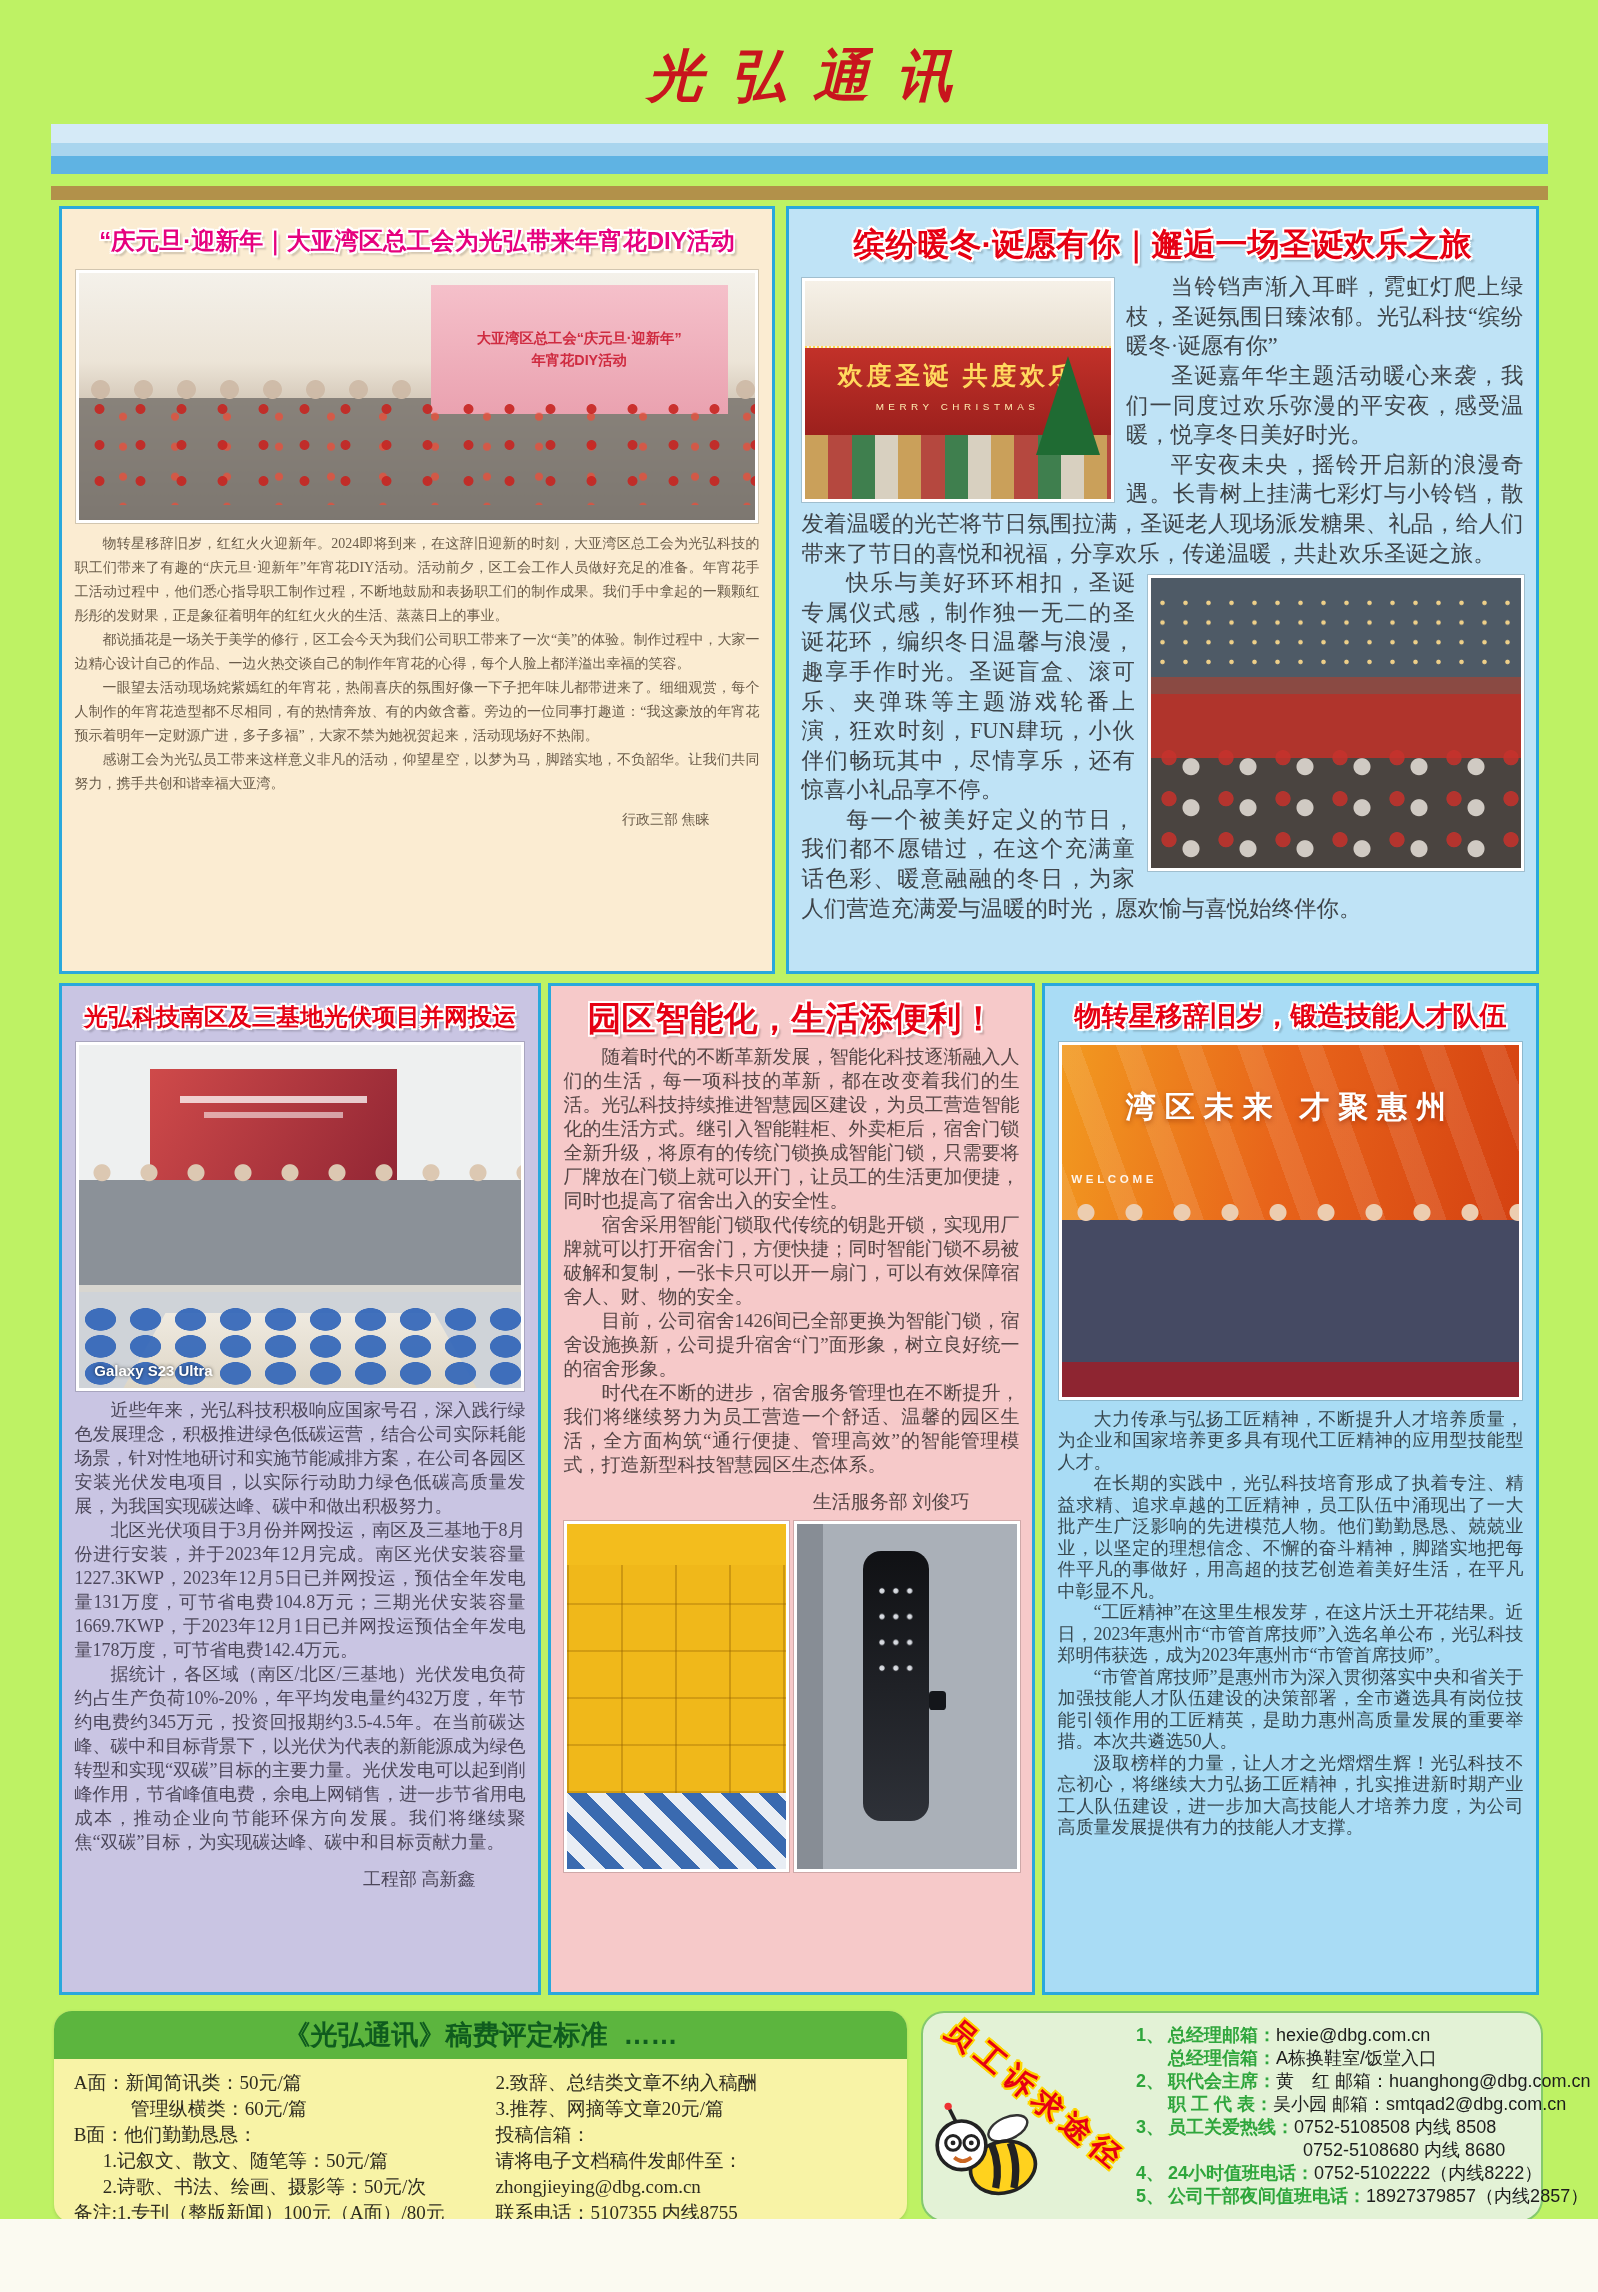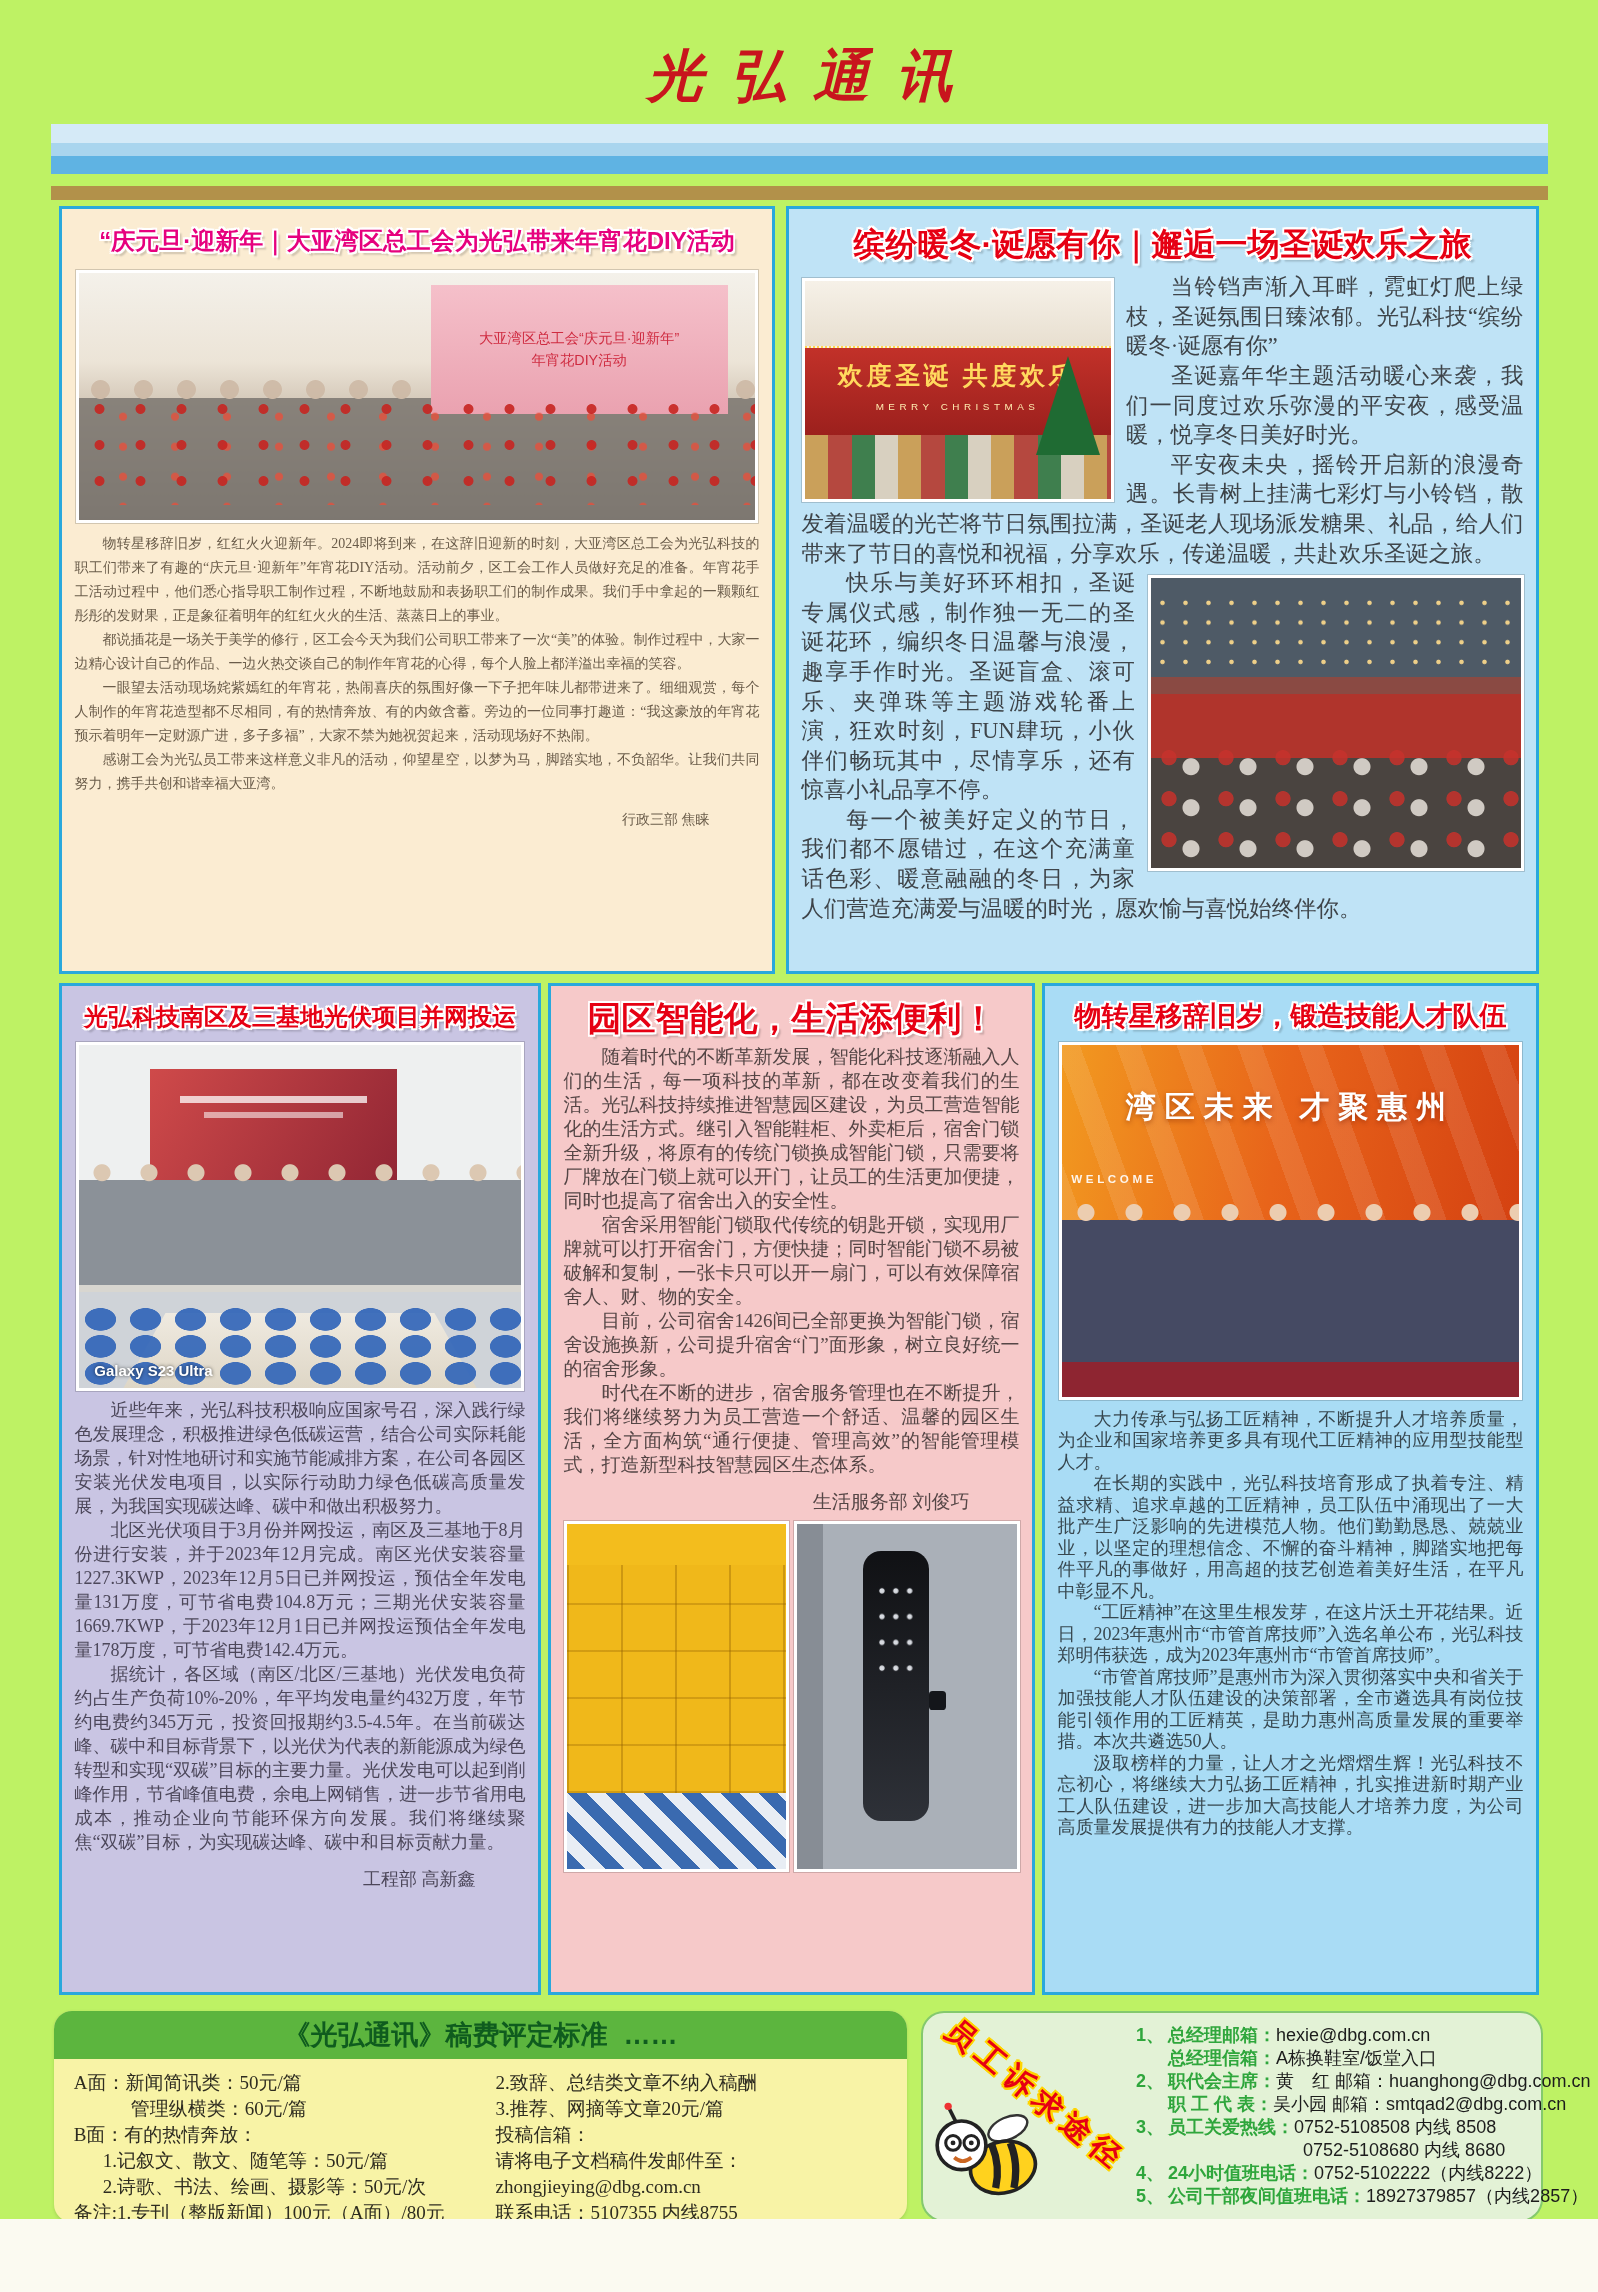--- a/index.html
+++ b/index.html
@@ -42,21 +42,21 @@
   .b3{font-size:18px;line-height:24px;color:#4c475a;}
   .b4{font-size:19px;line-height:24px;color:#554646;}
   .b5{font-size:18px;line-height:21.5px;color:#37474f;}
   .sig{text-align:right;margin-top:12.5px;padding-right:50px;}
   
   .photo{position:relative;overflow:hidden;border:3.6px solid #fff;box-shadow:0 0 0 0.9px rgba(0,0,0,.18);box-sizing:border-box;}
   .p1{width:calc(100% - 3.6px);height:253px;margin:3.6px auto 9px;
       background:linear-gradient(180deg,#f4f1ea 0%,#ece4d7 36%,#c9bcab 60%,#8d8276 100%);}
   .p1-screen{position:absolute;right:4%;top:5%;width:44%;height:52%;z-index:2;
       background:linear-gradient(180deg,#f5c0ca,#eaa2b0);display:flex;flex-direction:column;justify-content:center;
-      align-items:center;gap:3.6px;color:#cf2b40;font-size:14.3px;font-weight:400;text-align:right;
+      align-items:center;gap:3.6px;color:#cf2b40;font-size:14.3px;font-weight:700;text-align:right;
       font-family:"Liberation Sans",sans-serif;}
   .p1-crowd{position:absolute;left:0;right:0;bottom:0;height:58%;opacity:.85;
       background-image:radial-gradient(circle 9.9px at 21.5px 12.5px,#cdb8a4 9px,transparent 9.9px),
       linear-gradient(180deg,transparent 0 21.5px,#7b7670 21.5px);background-size:43px 100%;background-repeat:repeat-x;}
   .p1-flowers{position:absolute;left:0;right:0;bottom:6%;height:46%;z-index:3;
       background-image:radial-gradient(circle,rgba(199,37,33,.9) 4.5px,transparent 5.4px),
       radial-gradient(circle,rgba(230,80,60,.8) 3.6px,transparent 4.5px);
       background-size:41px 36px,52px 30px;background-position:0 0,18px 10.7px;}
   .p2{float:left;width:312px;height:224px;margin:5.4px 12.5px 5.4px 0;background:#fff;}
   .p2-ceiling{height:30%;background:linear-gradient(180deg,#f6f1e8,#e8dfd0);border-bottom:2.7px dotted #ffd34d;}
@@ -259,21 +259,21 @@
 
   <section class="feebox">
     <div class="fee-band">
       <span>《光弘通讯》稿费评定标准</span>
       <span class="dots">……</span>
     </div>
     <div class="fee-body">
       <div class="fee-col">
         <div>A面：新闻简讯类：50元/篇</div>
         <div class="ind1">管理纵横类：60元/篇</div>
-        <div>B面：有的热情奔放：</div>
+        <div>B面：他们勤勤恳恳：</div>
         <div class="ind2">1.记叙文、散文、随笔等：50元/篇</div>
         <div class="ind2">2.诗歌、书法、绘画、摄影等：50元/次</div>
         <div>备注:1.专刊（整版新闻）100元（A面）/80元（B面）</div>
       </div>
       <div class="fee-col">
         <div>2.致辞、总结类文章不纳入稿酬</div>
         <div>3.推荐、网摘等文章20元/篇</div>
         <div>投稿信箱：</div>
         <div>请将电子文档稿件发邮件至：</div>
         <div>zhongjieying@dbg.com.cn</div>

